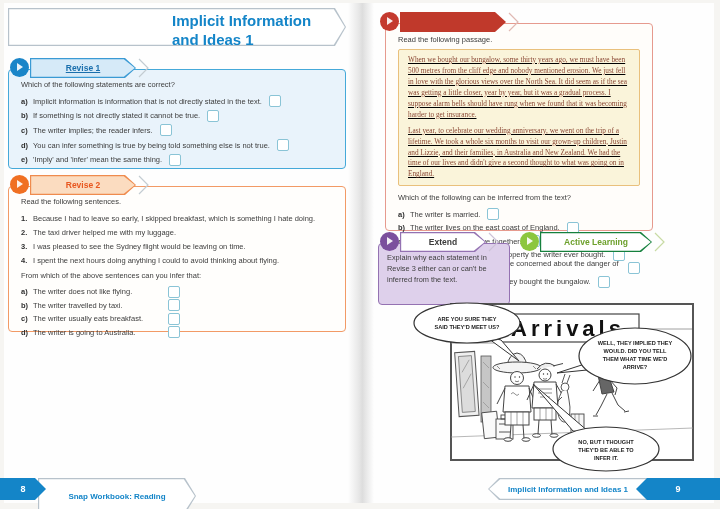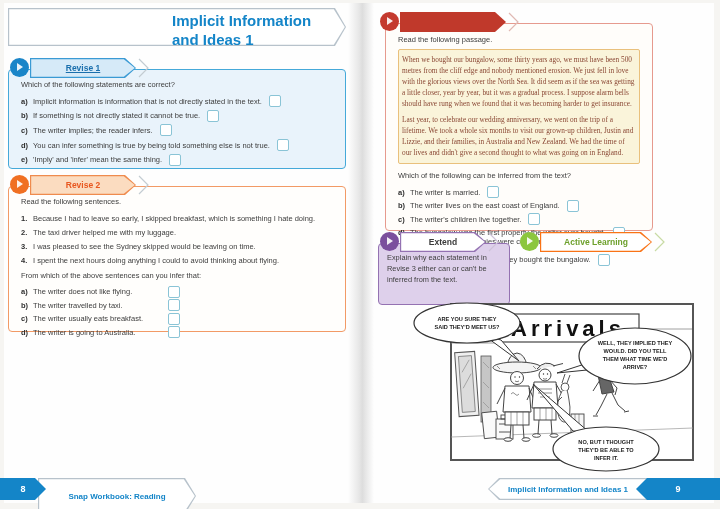--- a/index.html
+++ b/index.html
@@ -39,21 +39,21 @@
   .q{font-size:7.5px;color:#3d3d3d;margin-bottom:5px;}
   .item{display:flex;align-items:center;height:14.6px;font-size:7.5px;color:#3d3d3d;}
   .item b{width:12px;flex:none;color:#303030;}
   .sent{display:flex;align-items:center;height:14.2px;font-size:7.5px;color:#3d3d3d;}
   .sent b{width:12px;flex:none;color:#303030;}
   .cb{width:10px;height:10px;border:1.2px solid #8ac4d6;border-radius:2px;background:#fff;
       margin-left:7px;flex:none;}
   .items-sm .item{height:13.5px;}
   .col-align .txt{width:128px;}
 
-  .passage{background:#faf4da;border:1px solid #e9c07c;border-radius:2px;padding:5px 3px;margin:3px 0 7px 0;}
+  .passage{background:#faf4da;border:1px solid #e9c07c;border-radius:2px;padding:5px 9px;margin:3px 0 7px 0;text-decoration:underline;}
   .passage p{font-family:"Liberation Serif",serif;font-size:7.3px;line-height:1.5;color:#8a4734;margin:0 0 5px 0;}
   .passage p:last-child{margin-bottom:0;}
 
   .note-text{font-size:7.4px;line-height:1.5;color:#3d3d3d;}
 
   
   .f-blue{background:#1485c8;color:#fff;font-weight:bold;font-size:9px;z-index:3;}
   .f-blue .inner{justify-content:center;background:transparent;inset:0;}
   .f-white .inner{background:#fff;justify-content:center;color:#1485c8;font-weight:bold;font-size:8px;}
 
@@ -119,21 +119,21 @@
     <div class="sent">
       <b>1.</b>
       <span>Because I had to leave so early, I skipped breakfast, which is something I hate doing.</span>
     </div>
     <div class="sent">
       <b>2.</b>
       <span>The taxi driver helped me with my luggage.</span>
     </div>
     <div class="sent">
       <b>3.</b>
-      <span>I was pleased to see the Sydney skipped would be leaving on time.</span>
+      <span>I was pleased to see the Sydney flight would be leaving on time.</span>
     </div>
     <div class="sent">
       <b>4.</b>
       <span>I spent the next hours doing anything I could to avoid thinking about flying.</span>
     </div>
     <div class="q" style="margin-top:3px;">From which of the above sentences can you infer that:</div>
     <div class="col-align items-sm">
       <div class="item">
         <b>a)</b>
         <span class="txt">The writer does not like flying.</span>
@@ -231,21 +231,21 @@
       <span>Extend</span>
     </div>
   </div>
   <svg class="echo" style="left:488px;top:232px;" width="12" height="20">
       <path d="M1 1 L10 10 L1 19" fill="none" stroke="#cdc2d8" stroke-width="1.2"></path>
     </svg>
 
   <span class="disc" style="left:520px;top:232px;background:#8cc63e;">
       <i></i>
     </span>
-  <div class="shape pent-r tab" style="left:540px;top:232px;width:112px;background:#f97316;">
+  <div class="shape pent-r tab" style="left:540px;top:232px;width:112px;background:#15803d;">
     <div class="inner pent-r" style="background:#fff;color:#6da02c;">
       <span>Active Learning</span>
     </div>
   </div>
   <svg class="echo" style="left:654px;top:232px;" width="12" height="20">
       <path d="M1 1 L10 10 L1 19" fill="none" stroke="#c8dba4" stroke-width="1.2"></path>
     </svg>
 
   <svg class="cartoon" viewBox="0 0 298 184">
 

